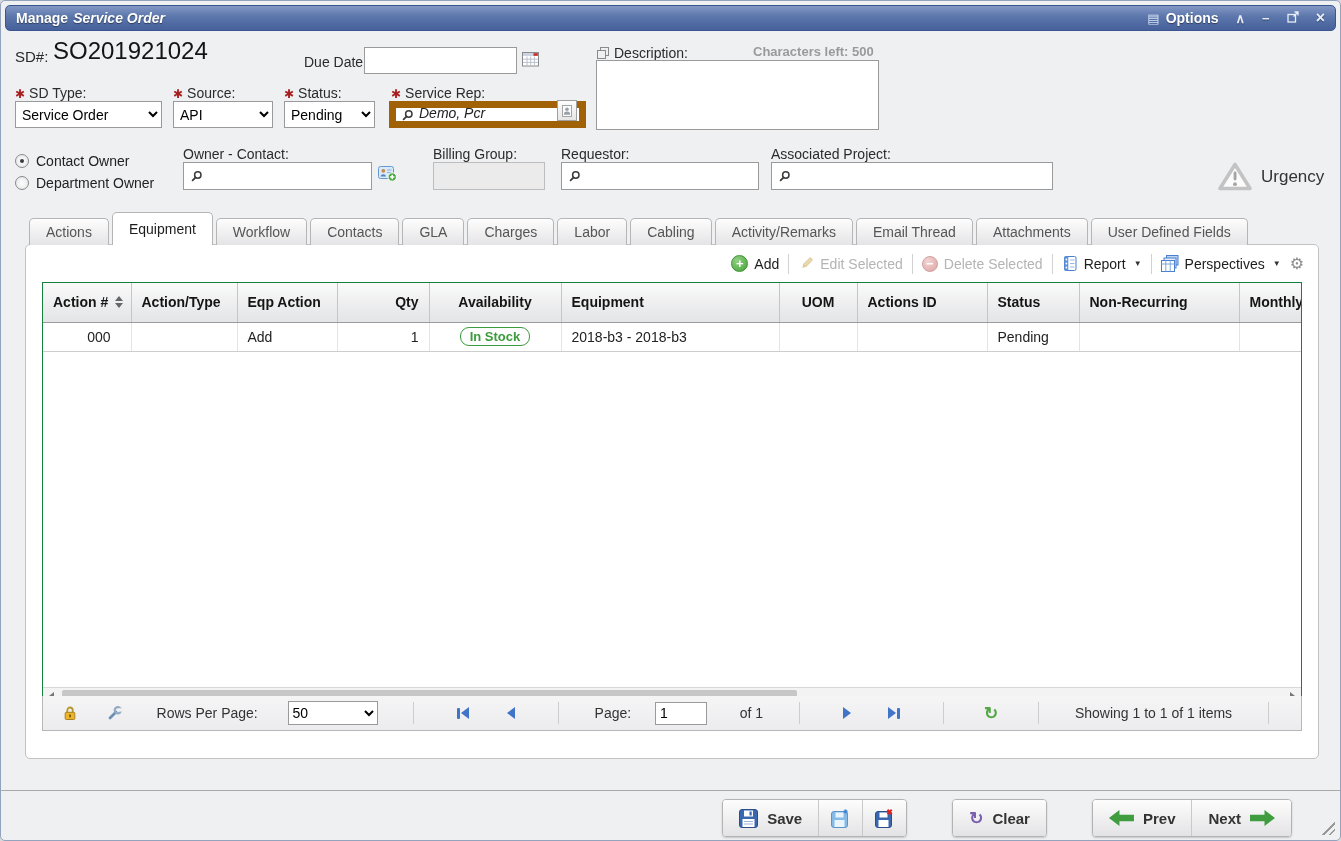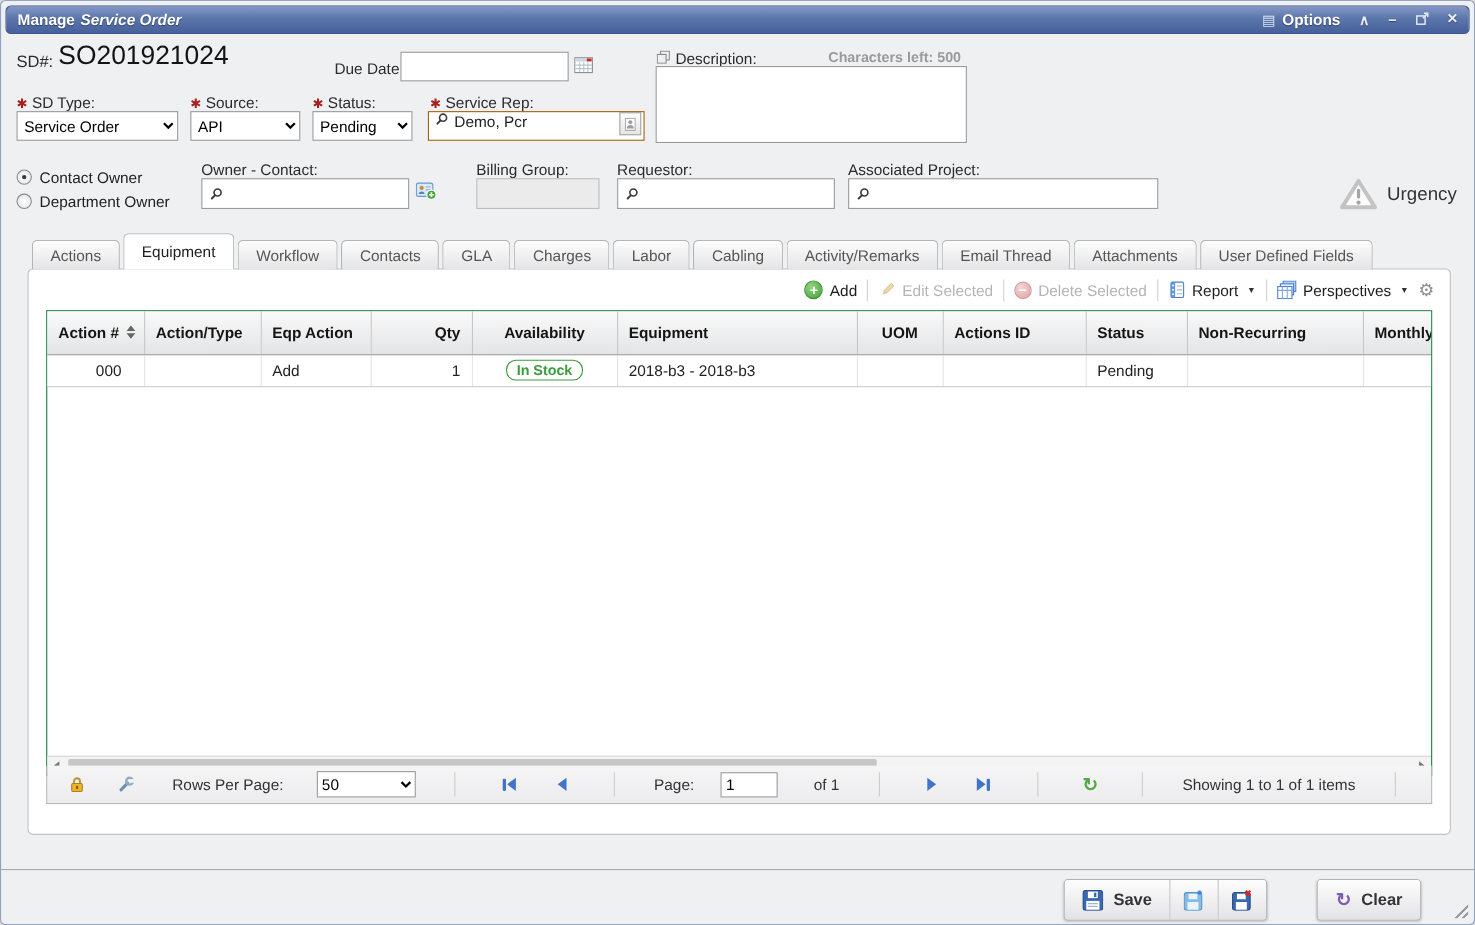--- a/index.html
+++ b/index.html
@@ -36,21 +36,21 @@
   .lastmod .lmrow { font-size:13px; color:#222; margin:1px 0 3px 2px; }
 
   .lbl-sdtype { left:14px; top:84px; }
   .lbl-source { left:172px; top:84px; }
   .lbl-status { left:283px; top:84px; }
   .lbl-srep   { left:390px; top:84px; }
   select.fsel { position:absolute; top:100px; height:27px; border:1px solid #9a9a9a; background:#fff; font:14px "Liberation Sans",sans-serif; padding:0 2px; }
   .sel-sdtype { left:14px; width:147px; }
   .sel-source { left:172px; width:100px; }
   .sel-status { left:283px; width:91px; }
-  .srep-field { position:absolute; left:388px; top:100px; width:197px; height:27px; border:1px solid #a16207; background:#fff; display:flex; align-items:flex-start; padding:0 2px 0 6px; }
+  .srep-field { position:absolute; left:388px; top:100px; width:197px; height:27px; border:7px solid #a16207; background:#fff; display:flex; align-items:flex-end; padding:0 2px 0 6px;font-style:italic; }
   .srep-text { flex:1; font-size:14px; color:#222; margin-left:5px; }
   .srep-btn { width:20px; height:21px; border:1px solid #9f9f9f; background:linear-gradient(#fdfdfd,#e6e6e6); display:flex; align-items:center; justify-content:center; cursor:pointer; }
 
   .radio-row { position:absolute; display:flex; align-items:center; gap:7px; cursor:pointer; }
   .rr1 { left:14px; top:152px; } .rr2 { left:14px; top:174px; }
   .radio { width:14px; height:14px; border-radius:50%; border:1px solid #8a8a8a; background:radial-gradient(#ffffff,#e2e2e2); display:inline-block; position:relative; }
   .radio.checked::after { content:""; position:absolute; left:4px; top:4px; width:4px; height:4px; border-radius:50%; background:#3b3b3b; }
   .radio-row span.rlbl { font-size:14px; color:#222; }
 
   .lbl-ownc { left:182px; top:145px; }
@@ -478,16 +478,26 @@
             <path d="M12.5 0.8 l4.2 4.2 M16.7 0.8 l-4.2 4.2" stroke="#d22" stroke-width="2"></path>
           </svg>
       </div>
     </div>
     <div class="btn-group">
       <div class="btn">
         <span class="clear-ic">↻</span>
         <span>Clear</span>
       </div>
     </div>
+    <div class="btn-group">
+      <div class="btn">
+        <span class="arr left"></span>
+        <span>Prev</span>
+      </div>
+      <div class="btn">
+        <span>Next</span>
+        <span class="arr right"></span>
+      </div>
+    </div>
   </div>
 
   <div class="resize-handle"></div>
 </div>
 
 </body></html>

